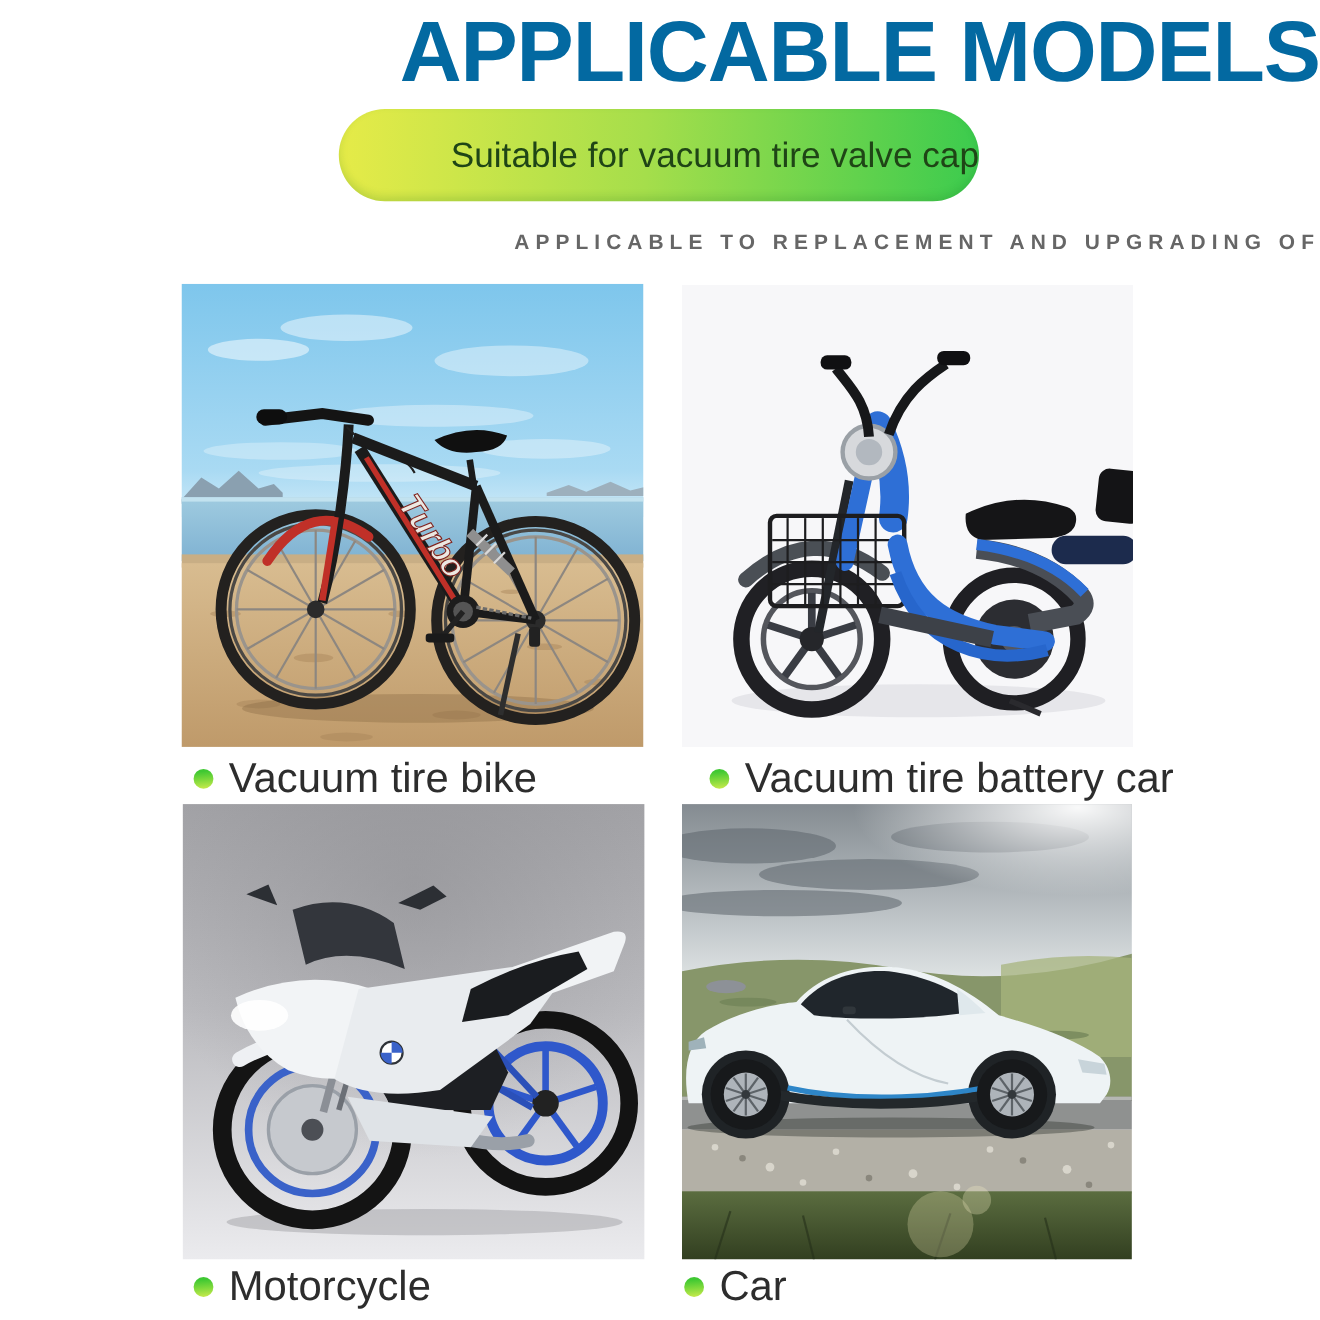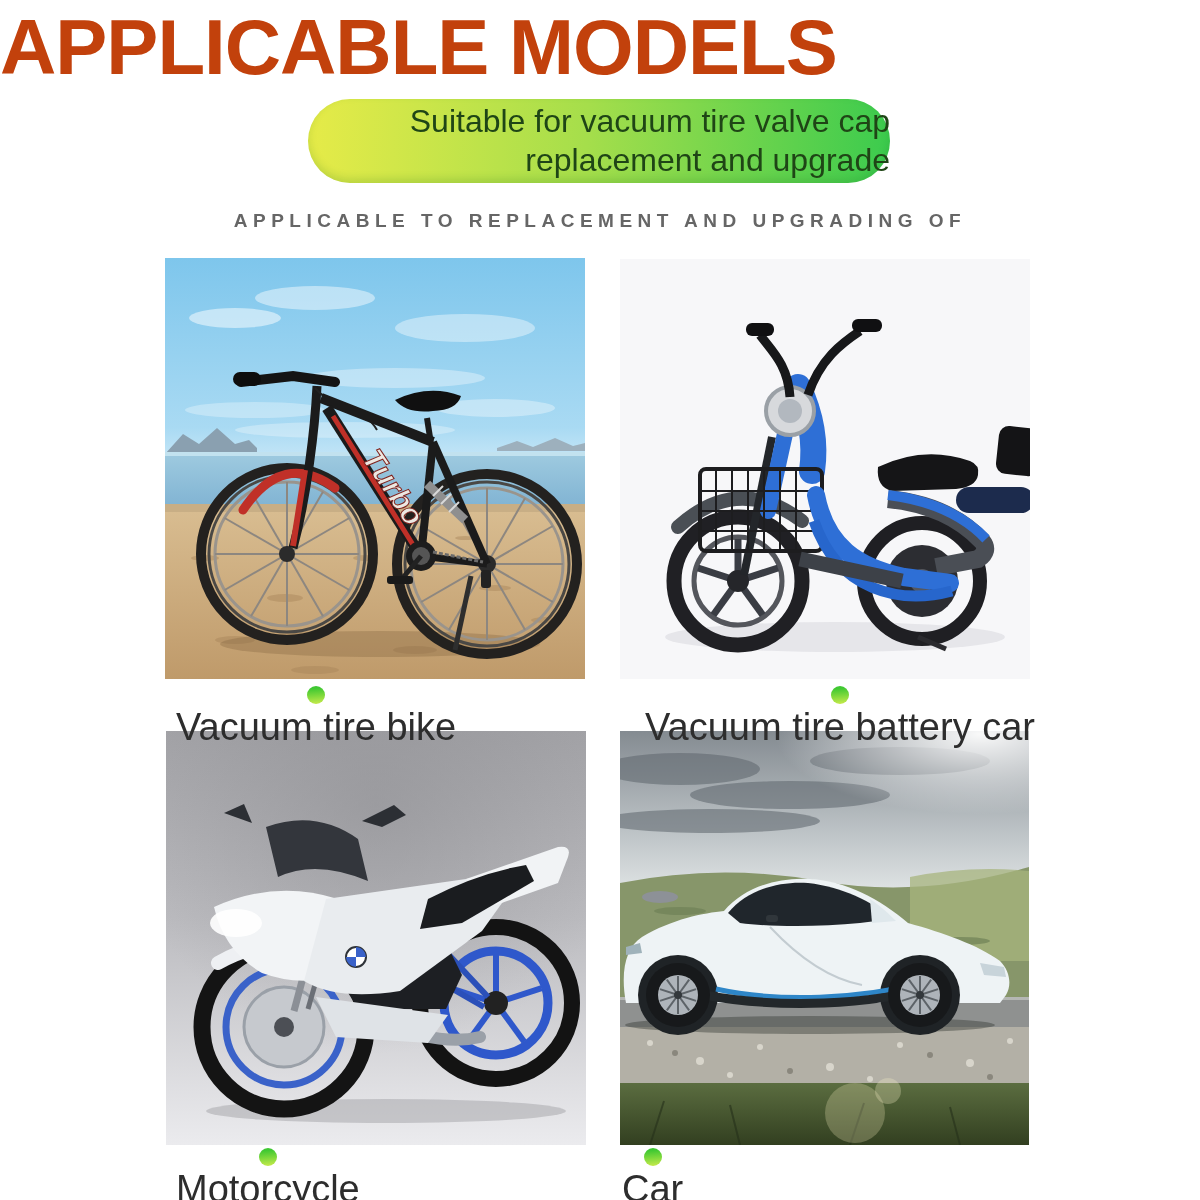--- a/index.html
+++ b/index.html
@@ -3,41 +3,41 @@
 <meta charset="utf-8">
 <style>
   html,body{margin:0;padding:0;}
   body{
     width:1200px;height:1200px;background:#ffffff;
     font-family:"Liberation Sans",sans-serif;
     position:relative;overflow:hidden;
   }
   .title{
     position:absolute;top:2px;left:0;width:100%;
-    text-align:left;font-size:78px;font-weight:bold;
-    color:#c2410c;letter-spacing:-1px;white-space:nowrap;
+    text-align:right;font-size:78px;font-weight:bold;
+    color:#0369a1;letter-spacing:-1px;white-space:nowrap;
   }
   .pill{
     position:absolute;left:308px;top:99px;width:582px;height:84px;
     border-radius:42px;
     background:linear-gradient(92deg,#e6eb48 0%,#a5de4b 48%,#3bcb4e 100%);
     box-shadow:inset 0 -4px 8px rgba(20,110,30,.18);
     display:flex;flex-direction:column;justify-content:center;
     text-align:right;color:#1f4516;font-size:32px;line-height:39px;
   }
   .subtitle{
     position:absolute;top:202px;left:0;width:100%;
-    text-align:center;color:#666;font-size:19px;font-weight:bold;
+    text-align:right;color:#666;font-size:19px;font-weight:bold;
     letter-spacing:5.5px;line-height:37px;
   }
   .photo{position:absolute;}
   .photo svg{display:block;}
   .caption{
-    position:absolute;height:44px;display:flex;align-items:center;gap:2px;
-    font-size:38px;color:#2d2d2d;white-space:nowrap;flex-direction:column;
+    position:absolute;height:44px;display:flex;align-items:center;gap:14px;
+    font-size:38px;color:#2d2d2d;white-space:nowrap;
   }
   .dot{
     width:18px;height:18px;border-radius:50%;
     background:linear-gradient(175deg,#3fc832 15%,#7fd93c 55%,#c3e94b 95%);
     flex:0 0 auto;
   }
   .p1{left:165px;top:258px;}
   .p2{left:620px;top:259px;}
   .p3{left:166px;top:731px;}
   .p4{left:620px;top:731px;}
@@ -46,21 +46,20 @@
   .c3{left:176px;top:1148px;}
   .c4{left:622px;top:1148px;text-align:center;}
 </style>
 </head>
 <body>
 
 <div class="title">APPLICABLE MODELS</div>
 
 <div class="pill">
   <div>Suitable for vacuum tire valve cap</div>
-  <div>replacement and upgrade</div>
 </div>
 
 <div class="subtitle">
   <div>APPLICABLE TO REPLACEMENT AND UPGRADING OF</div>
 </div>
 
 <div class="photo p1">
 <svg width="420" height="421" viewBox="0 0 420 421">
   <defs>
     <linearGradient id="sky1" x1="0" y1="0" x2="0" y2="1">

